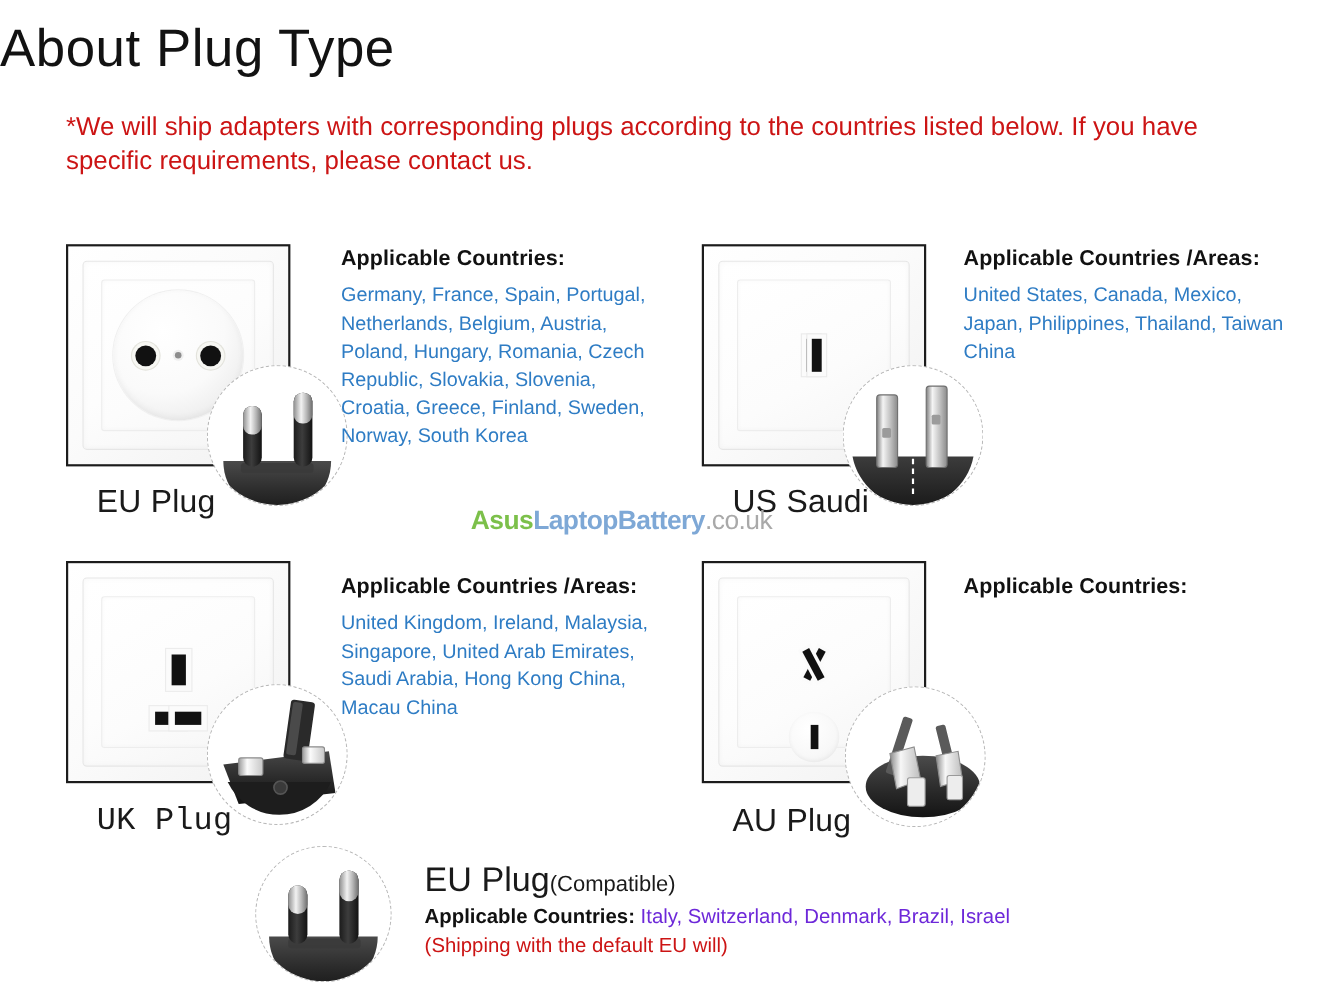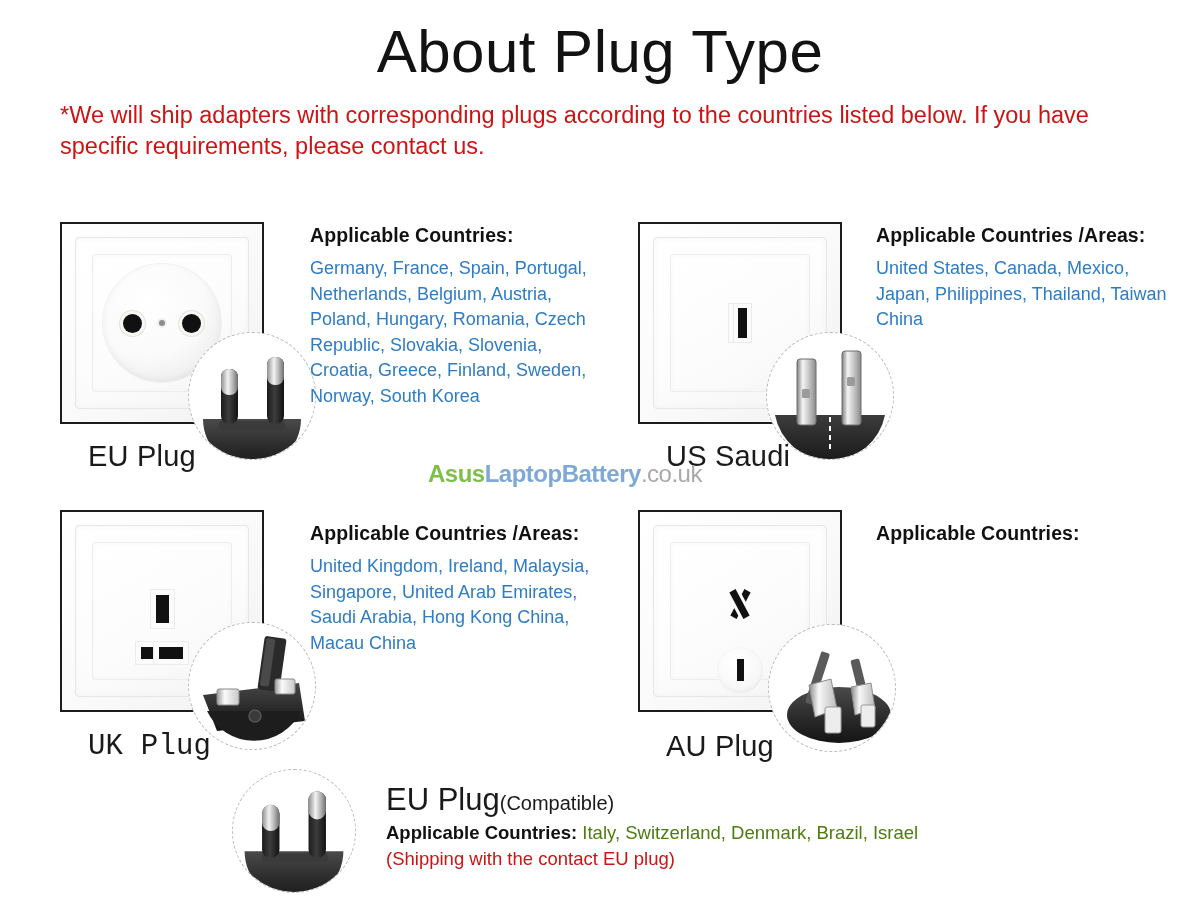--- a/index.html
+++ b/index.html
@@ -5,22 +5,22 @@
   html,body{margin:0;padding:0;}
   body{
     width:1200px;height:900px;background:#ffffff;overflow:hidden;
     font-family:"Liberation Sans","DejaVu Sans",sans-serif;
     position:relative;
   }
   #page{position:relative;width:1200px;height:900px;}
 
   
   .title{
-    position:absolute;left:0;top:20px;width:1200px;text-align:center;
-    font-size:60px;font-weight:400;color:#121212;letter-spacing:0.5px;
+    position:absolute;left:0;top:20px;width:1200px;text-align:left;
+    font-size:48px;font-weight:400;color:#121212;letter-spacing:0.5px;
     line-height:1.05;
   }
   .subtitle{
     position:absolute;left:60px;top:100px;width:1080px;
     font-size:23.5px;color:#cc1414;line-height:1.33;font-weight:400;
   }
 
   
   .socket-block{position:absolute;}
   .socket{
@@ -121,21 +121,21 @@
   }
 
   
   .bottom-row{position:absolute;left:0;top:760px;width:1200px;height:140px;}
   .bc-title{
     position:absolute;left:386px;top:782px;font-size:31px;color:#1a1a1a;white-space:nowrap;
   }
   .bc-title .small{font-size:20px;}
   .bc-line{position:absolute;left:386px;top:822px;font-size:18.5px;white-space:nowrap;}
   .bc-line b{font-weight:700;color:#111;}
-  .bc-line span.blue{color:#4d7c0f;text-align:center;}
+  .bc-line span.blue{color:#6d28d9;text-align:center;}
   .bc-note{
     position:absolute;left:386px;top:848px;font-size:18.5px;color:#cc1414;white-space:nowrap;
   }
 
   
   .wm-nongenuine{
     position:absolute;left:392px;top:404px;width:420px;
     font-size:62px;font-weight:700;letter-spacing:-1px;
     color:transparent;
     -webkit-text-stroke:2px #e2e2e2;
@@ -364,19 +364,19 @@
     </div>
   </div>
 
   <div class="bc-title">
     <span>EU Plug</span><span class="small">(Compatible)</span>
   </div>
   <div class="bc-line">
     <b>Applicable Countries:</b>
     <span class="blue">Italy, Switzerland, Denmark, Brazil, Israel</span>
   </div>
-  <div class="bc-note">(Shipping with the contact EU plug)</div>
+  <div class="bc-note">(Shipping with the default EU will)</div>
 
   <div class="wm-site">
     <span class="g">Asus</span><span class="b">LaptopBattery</span><span class="x">.co.uk</span>
   </div>
 
 </div>
 
 </body></html>

